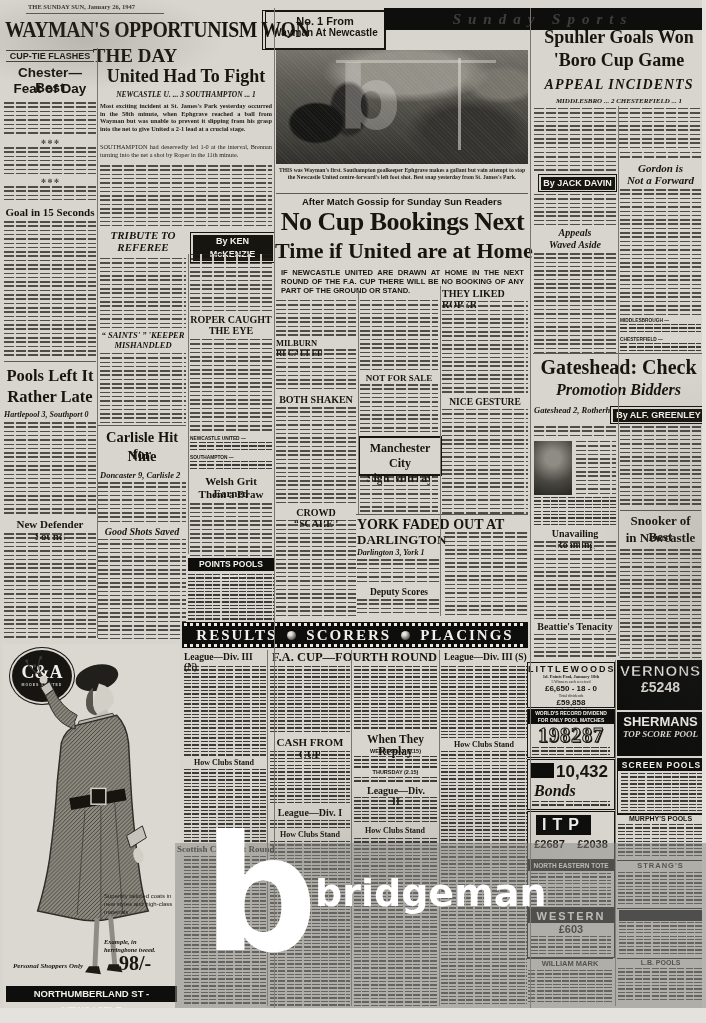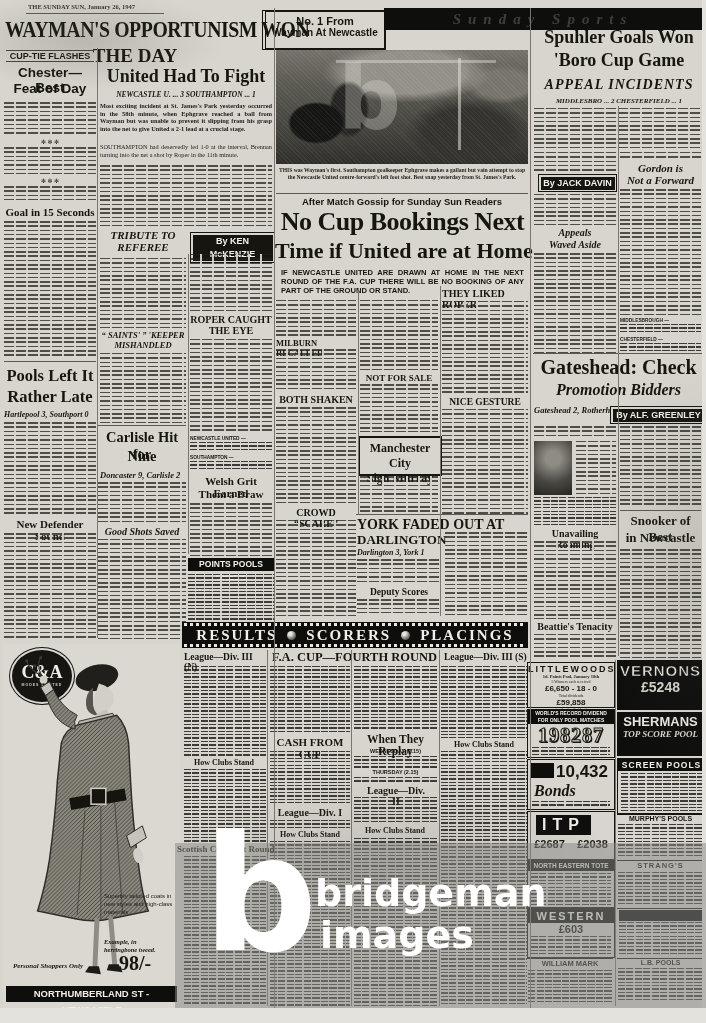--- a/index.html
+++ b/index.html
@@ -376,16 +376,15 @@
   <div class="abs vrule" style="left:618px;top:106px;height:550px;"></div>
   <div class="abs vrule" style="left:614.5px;top:660px;height:346px;"></div>
 
   <div class="abs scanwash" style="left:0;top:0;width:706px;height:1023px;"></div>
   <div class="abs" style="left:0;top:1008px;width:706px;height:15px;background:#e4e2dd;"></div>
   <div class="abs" style="left:702px;top:0;width:4px;height:1023px;background:#e4e2dd;"></div>
 
   <div class="abs wm" style="left:175px;top:843px;width:531px;height:165px;">
     <div class="abs wmtxt" style="left:28px;top:-28px;font-size:160px;line-height:160px;">b</div>
     <div class="abs wmtxt" style="left:140px;top:28px;font-size:38px;">bridgeman</div>
-    <div class="abs wmtxt" style="left:145px;top:70px;font-size:38px;">images</div>
   </div>
 
 </div>
 
 </body></html>

